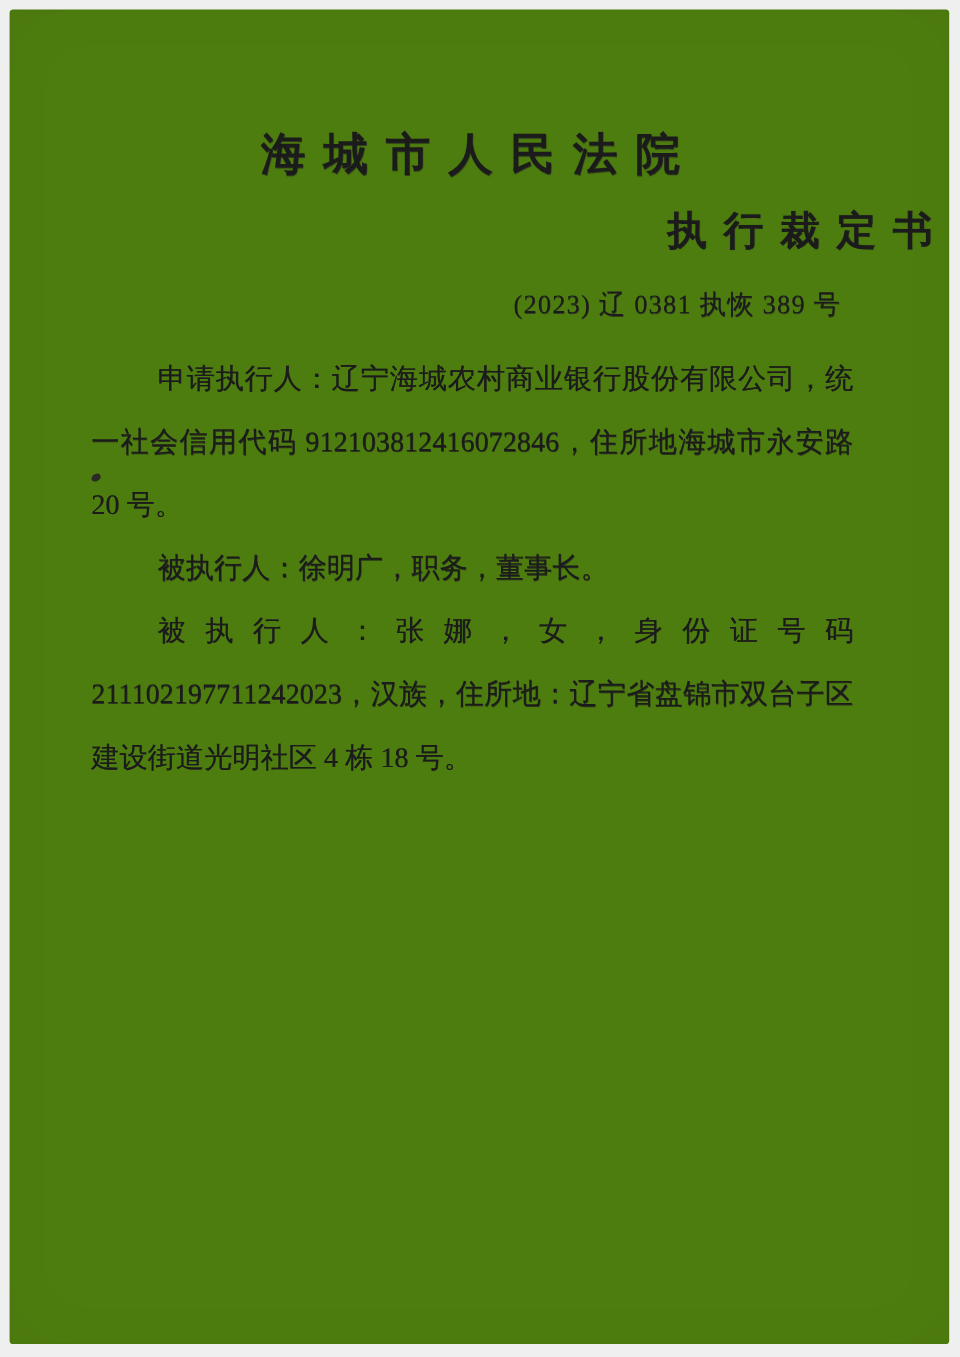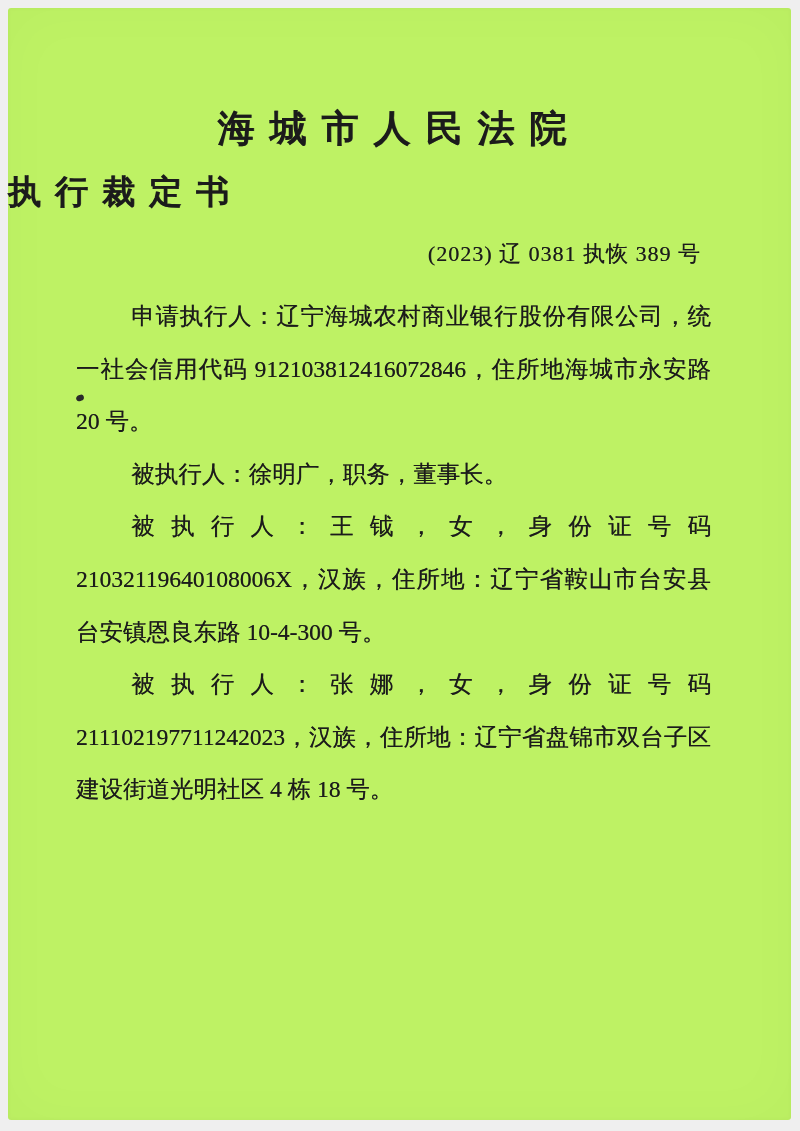--- a/index.html
+++ b/index.html
@@ -15,38 +15,38 @@
     position: absolute;
     inset: 0;
     background: #efefef;
   }
   .page {
     position: absolute;
     left: 8px;
     top: 8px;
     right: 9px;
     bottom: 11px;
-    background: #bef264;
+    background: #4d7c0f;
     border-radius: 3px;
     box-shadow: inset 0 0 60px rgba(0,0,0,0.025), inset 0 0 4px rgba(0,0,0,0.03);
     filter: blur(0.22px);
     color: #1b1b1b;
   }
   .court-name {
     margin: 96px 0 0 0;
     text-align: center;
     font-size: 37px;
     font-weight: 700;
     letter-spacing: 15px;
     text-shadow: 0.4px 0.4px 0.6px rgba(35,35,35,0.75);
     white-space: nowrap;
   }
   .doc-title {
     margin: 16px 0 0 0;
-    text-align: left;
+    text-align: right;
     font-size: 33px;
     font-weight: 700;
     letter-spacing: 14px;
     text-shadow: 0.4px 0.4px 0.6px rgba(35,35,35,0.75);
     white-space: nowrap;
   }
   .case-number {
     margin: 24px 90px 12px 0;
     text-align: right;
     font-size: 22px;
@@ -83,21 +83,20 @@
 
     <h1 class="court-name">海城市人民法院</h1>
 
     <h2 class="doc-title">执行裁定书</h2>
 
     <div class="case-number">(2023) 辽 0381 执恢 389 号</div>
 
     <div class="doc-body">
       <p>申请执行人：辽宁海城农村商业银行股份有限公司，统一社会信用代码 912103812416072846，住所地海城市永安路 20 号。</p>
       <p>被执行人：徐明广，职务，董事长。</p>
-      <p>被执行人：王钺，女，身份证号码 21032119640108006X，汉族，住所地：辽宁省鞍山市台安县台安镇恩良东路 10-4-300 号。</p>
       <p>被执行人：张娜，女，身份证号码 211102197711242023，汉族，住所地：辽宁省盘锦市双台子区建设街道光明社区 4 栋 18 号。</p>
 
     </div>
 
     <span class="ink-speck"></span>
 
   </div>
 </div>
 
 </body></html>

